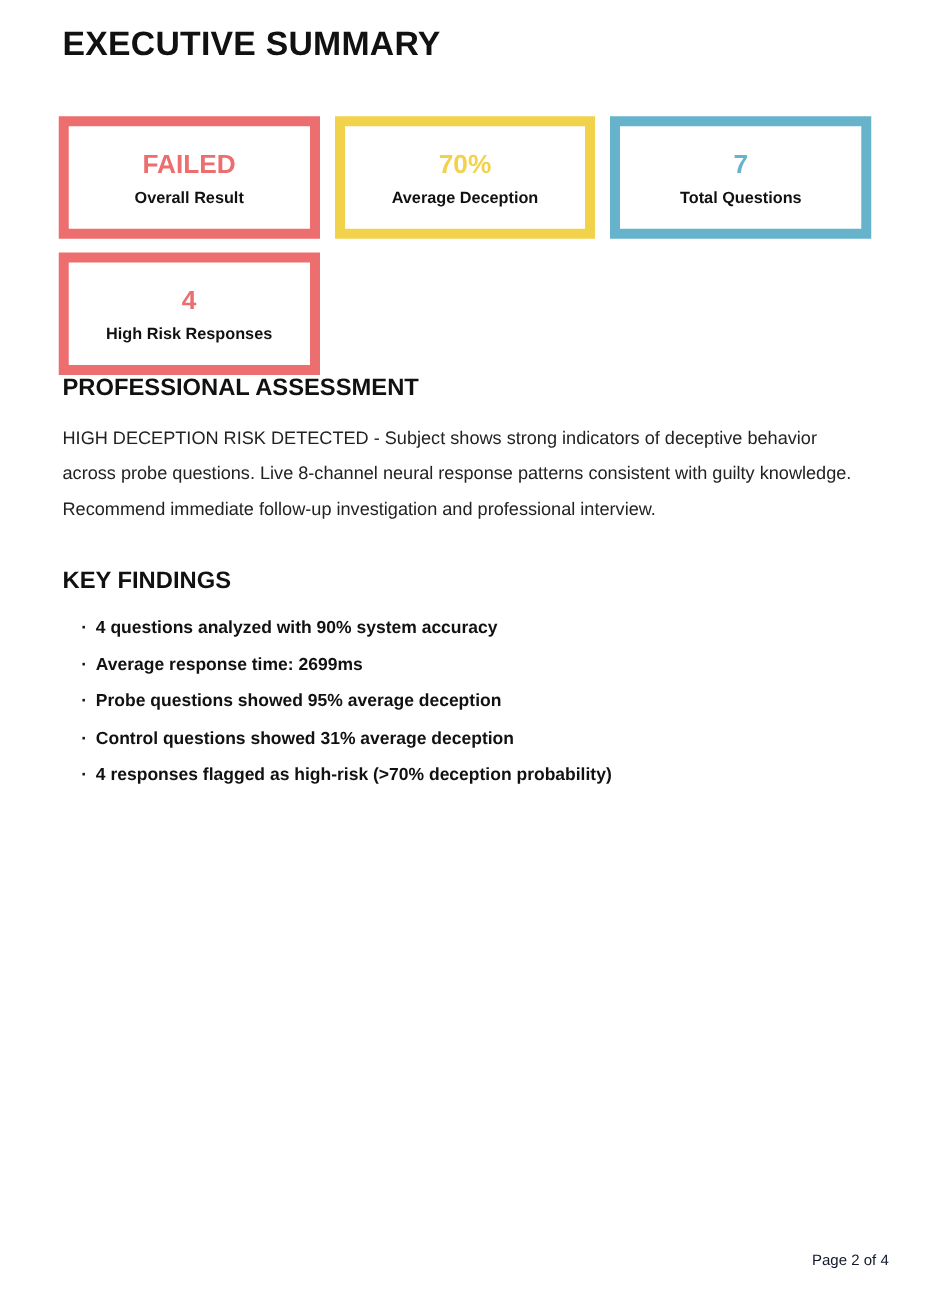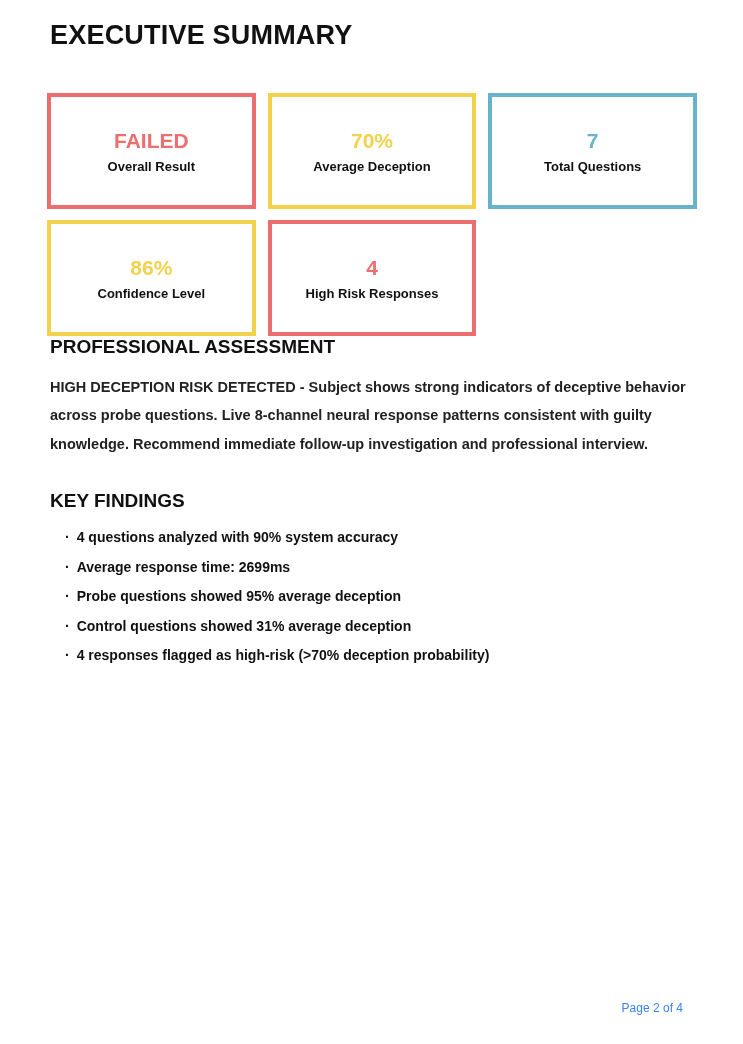--- a/index.html
+++ b/index.html
@@ -22,23 +22,23 @@
     letter-spacing: 0.2px;
     color: #111111;
   }
   .cards-grid {
     margin: 42px 46px 0 47px;
     display: grid;
     grid-template-columns: repeat(3, 1fr);
     gap: 11px 12px;
   }
   .card {
-    height: 116px;
+    height: 98px;
     background: #ffffff;
-    border: 4px solid #701a75;
+    border: 8px solid #701a75;
     display: flex;
     flex-direction: column;
     align-items: center;
     justify-content: center;
     gap: 9px;
   }
   .card-value {
     font-size: 21px;
     font-weight: bold;
     line-height: 1;
@@ -55,21 +55,21 @@
     font-size: 19px;
     font-weight: bold;
     color: #111111;
   }
   .assessment-heading { }
   .assessment-body {
     margin: 15px 46px 0 50px;
     width: 648px;
     font-size: 14.5px;
     line-height: 1.96;
-    font-weight: bold;
+    font-weight: normal;
     color: #222222;
   }
   .findings-heading { margin-top: 32px; }
   .findings-list {
     margin: 18px 46px 0 65px;
     list-style: none;
   }
   .finding-item {
     display: flex;
     align-items: baseline;
@@ -79,24 +79,24 @@
     margin-bottom: 15.5px;
     line-height: 1;
   }
   .bullet {
     font-weight: bold;
     margin-right: 7px;
     font-size: 14px;
   }
   .page-footer {
     position: absolute;
-    right: 60px;
+    right: 32px;
     top: 1001px;
     font-size: 12px;
-    color: #3b82f6;
+    color: #0f172a;
   }
 </style>
 </head>
 <body>
 
 <div class="page">
 
   <h1 class="page-title">EXECUTIVE SUMMARY</h1>
 
   <div class="cards-grid">
@@ -109,24 +109,20 @@
     <div class="card-value" style="color: rgb(242, 210, 75);">70%</div>
     <div class="card-label">Average Deception</div>
   </div>
 
   <div class="card" style="border-color: rgb(103, 179, 204);">
     <div class="card-value" style="color: rgb(103, 179, 204);">7</div>
     <div class="card-label">Total Questions</div>
   </div>
 
 
-  <div class="card" style="border-color: rgb(242, 210, 75);">
-    <div class="card-value" style="color: rgb(242, 210, 75);">86%</div>
-    <div class="card-label">Confidence Level</div>
-  </div>
 
   <div class="card" style="border-color: rgb(237, 110, 110);">
     <div class="card-value" style="color: rgb(237, 110, 110);">4</div>
     <div class="card-label">High Risk Responses</div>
   </div>
 </div>
 
   <h2 class="section-heading assessment-heading">PROFESSIONAL ASSESSMENT</h2>
 
   <p class="assessment-body">HIGH DECEPTION RISK DETECTED - Subject shows strong indicators of deceptive behavior across probe questions. Live 8-channel neural response patterns consistent with guilty knowledge. Recommend immediate follow-up investigation and professional interview.</p>

